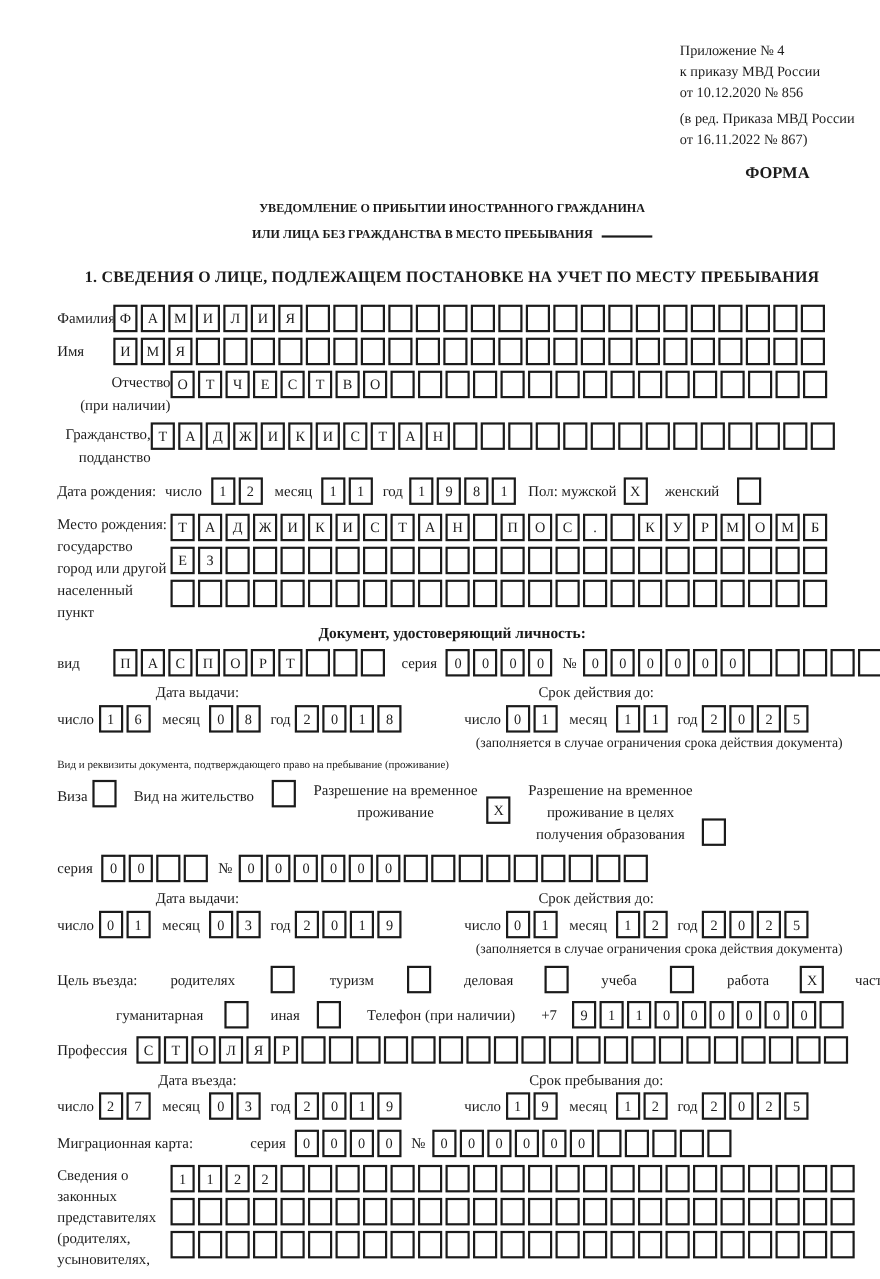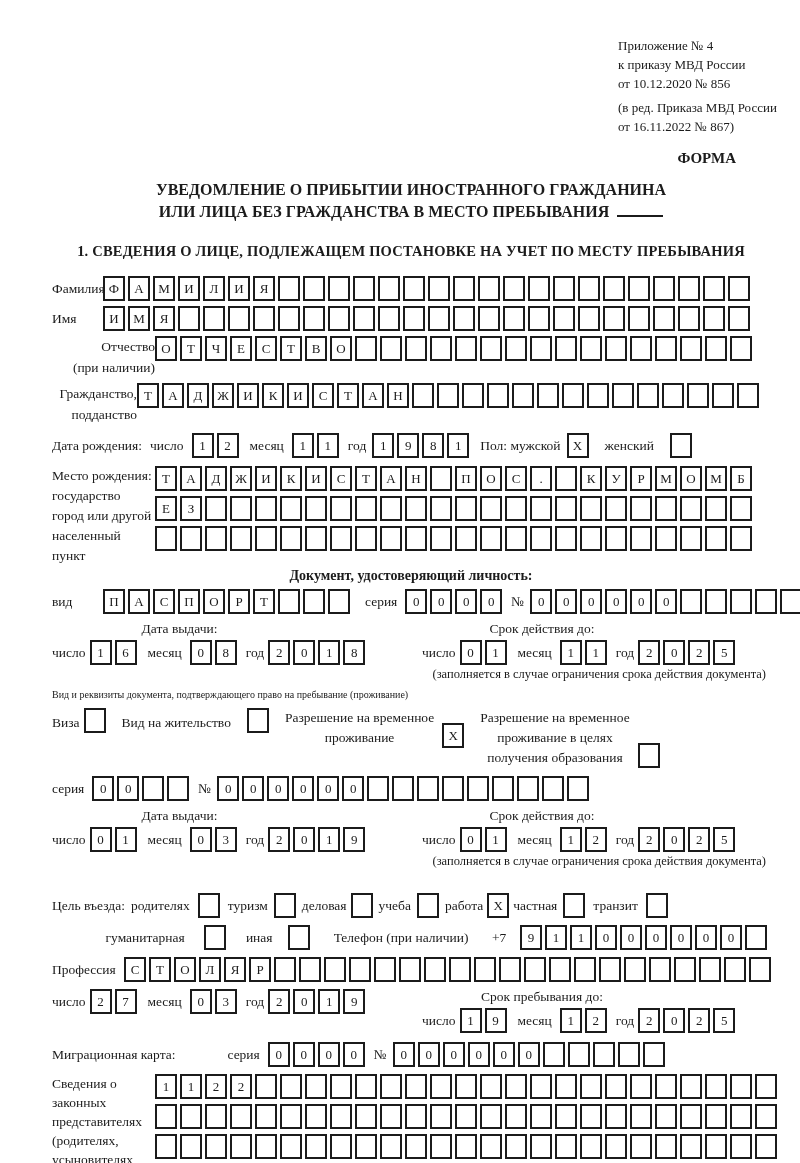--- a/index.html
+++ b/index.html
@@ -7,21 +7,21 @@
     position:relative;width:800px;height:1163px;margin:0 auto;
     background:#ffffff;color:#1b1b1b;box-sizing:border-box;
     padding:36px 30px 0 52px;overflow:hidden;
     font-family:"Liberation Serif","DejaVu Serif",serif;font-size:13.5px;
   }
   
   .apx{margin-left:566px;width:190px;font-size:13px;line-height:19px;}
   .apx .gap{height:5px;}
   .forma{font-weight:bold;font-size:15px;text-align:right;padding-right:34px;margin-top:14px;}
   
-  .title{text-align:center;font-weight:bold;font-size:16px;line-height:22px;margin-top:12px;}
+  .title{text-align:center;font-weight:bold;font-size:11px;line-height:22px;margin-top:12px;}
   .ul{display:inline-block;width:46px;height:13px;border-bottom:2px solid #1b1b1b;margin-left:8px;}
   .sect{font-weight:bold;font-size:14.5px;text-align:center;margin-top:20px;letter-spacing:.2px;}
   
   .row{display:flex;align-items:flex-start;margin-top:5px;}
   .ai{align-items:center;}
   .lab{flex:none;white-space:nowrap;}
   .cells{display:flex;flex:none;}
   .cell{flex:none;width:18px;height:21px;border:2px solid #1b1b1b;margin-right:3px;
         text-align:center;font-size:13px;line-height:21px;background:#fff;}
   .box{flex:none;width:18px;height:21px;border:2px solid #1b1b1b;text-align:center;
@@ -503,21 +503,21 @@
             <span class="cell">2</span>
             <span class="cell">0</span>
             <span class="cell">2</span>
             <span class="cell">5</span>
           </span>
       </div>
     </div>
   </div>
   <div class="fnote">(заполняется в случае ограничения срока действия документа)</div>
 
-  <div class="row ai" style="margin-top:24px;">
+  <div class="row ai" style="margin-top:8px;gap:24px;">
     <span class="lab">Цель въезда:</span>
     <span class="lab ml6">родителях</span>
     <span class="box ml8"></span>
     <span class="lab ml8">туризм</span>
     <span class="box ml6"></span>
     <span class="lab ml6">деловая</span>
     <span class="box ml4"></span>
     <span class="lab ml6">учеба</span>
     <span class="box ml6"></span>
     <span class="lab ml6">работа</span>
@@ -577,20 +577,21 @@
         <span class="cell"></span>
         <span class="cell"></span>
         <span class="cell"></span>
         <span class="cell"></span>
         <span class="cell"></span>
       </span>
   </div>
 
   <div class="dblock">
     <div class="dcolL">
+      <div class="dhead dheadL">Дата въезда:</div>
       <div class="drow">
         <span class="lab">число</span>
         <span class="cells ml4">
             <span class="cell">2</span>
             <span class="cell">7</span>
           </span>
         <span class="lab ml8">месяц</span>
         <span class="cells ml8">
             <span class="cell">0</span>
             <span class="cell">3</span>

